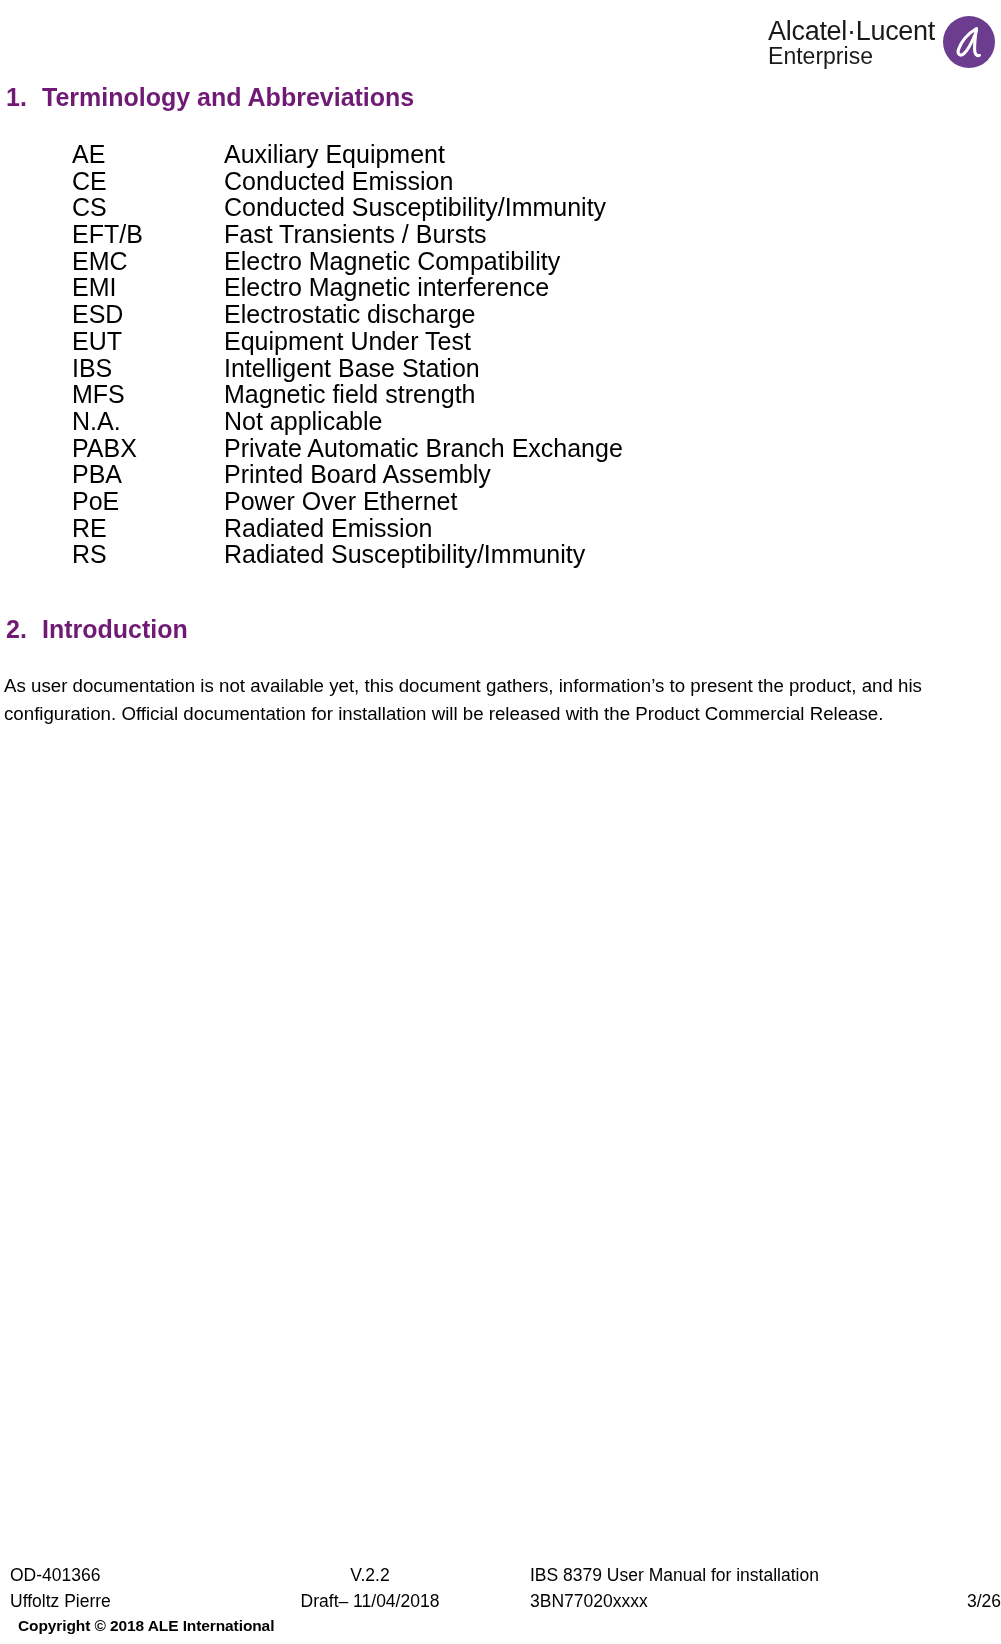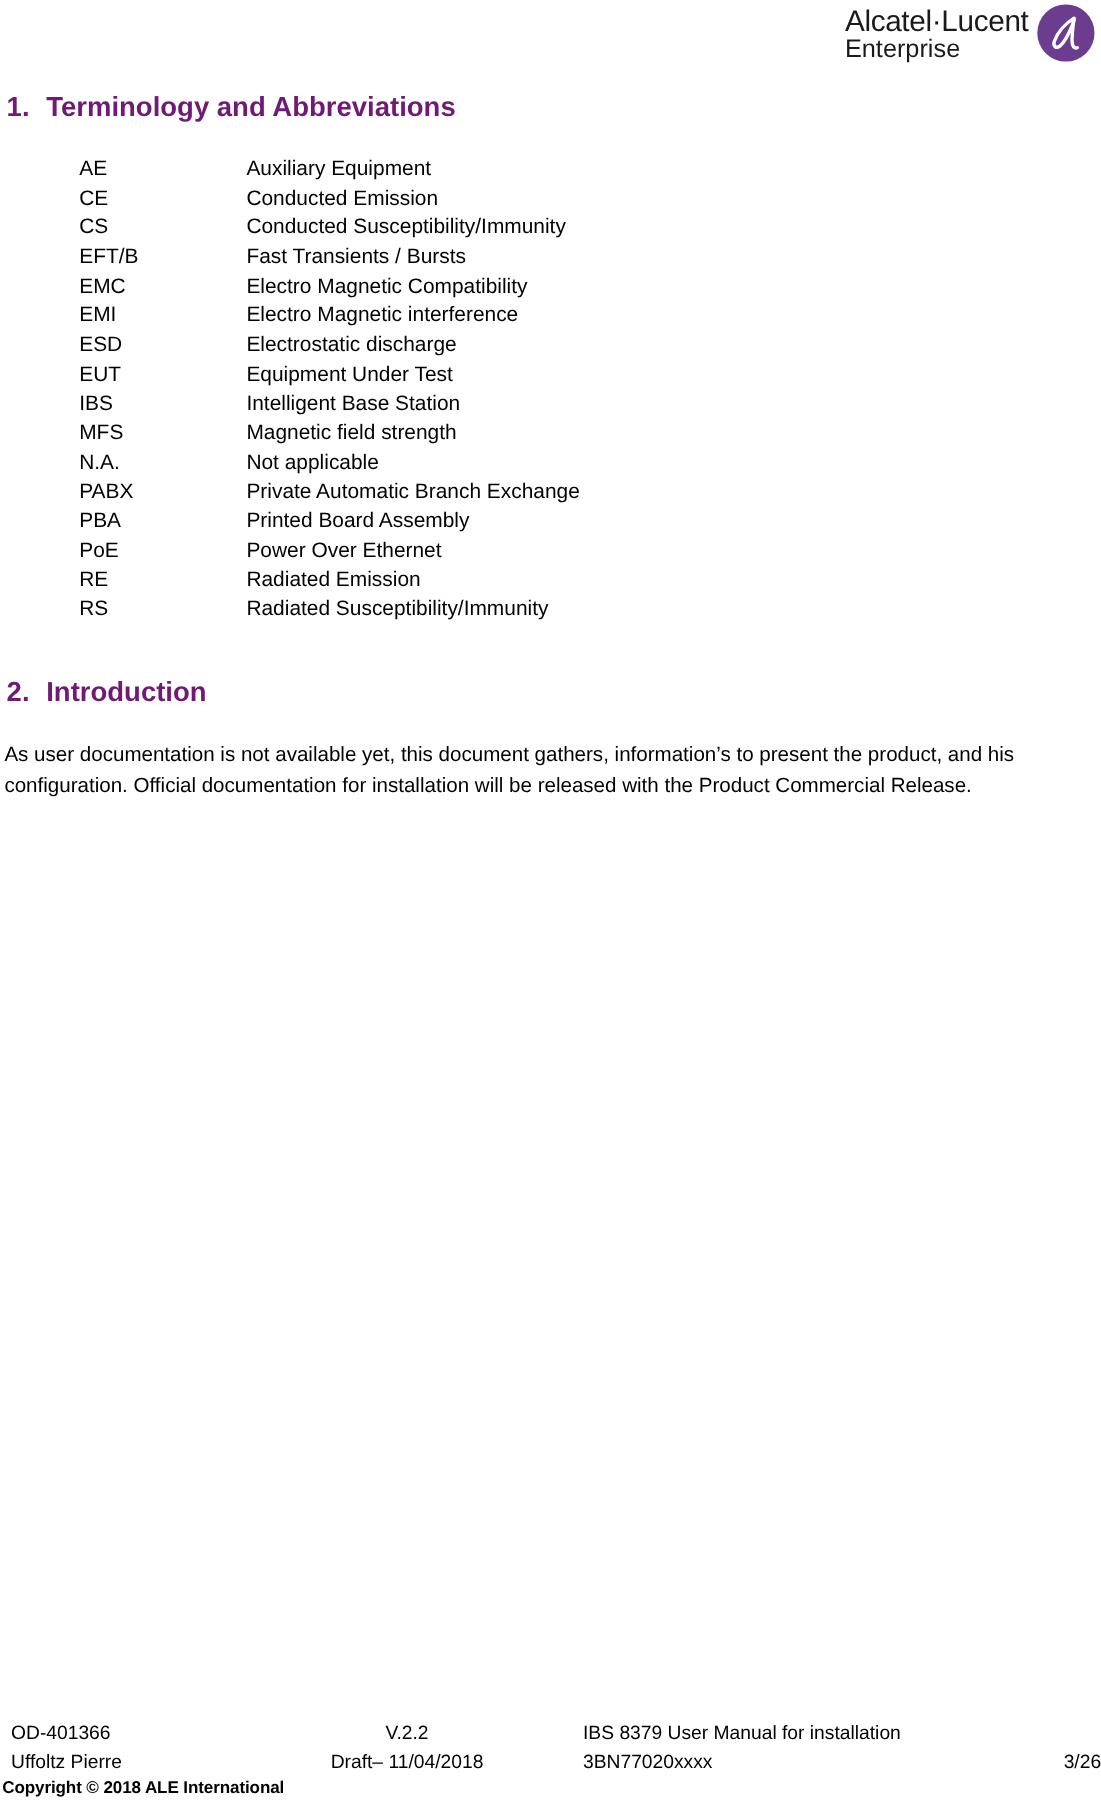--- a/index.html
+++ b/index.html
@@ -20,21 +20,21 @@
   .header {
     position: absolute;
     top: 0;
     left: 0;
     width: 1001px;
     height: 68px;
   }
   .logo {
     position: absolute;
     right: 6px;
-    top: 4px;
+    top: 16px;
     display: flex;
     align-items: flex-start;
   }
   .logo-text {
     display: flex;
     flex-direction: column;
     align-items: flex-start;
     padding-right: 8px;
     padding-top: 1px;
   }
@@ -92,21 +92,21 @@
   .abbr-list {
     position: absolute;
     left: 72px;
     top: 141px;
     width: 860px;
   }
   .abbr-row {
     display: flex;
     align-items: baseline;
     height: 26.7px;
-    font-size: 19px;
+    font-size: 25px;
     line-height: 26.7px;
     justify-content: space-between;
   }
   .abbr-term {
     flex: 0 0 152px;
     white-space: nowrap;
   }
   .abbr-def {
     flex: 1 1 auto;
     white-space: nowrap;
@@ -134,21 +134,21 @@
   .footer-row {
     display: flex;
     width: 1001px;
     line-height: 26px;
   }
   .fcol-1 { flex: 0 0 210px; padding-left: 10px; box-sizing: border-box; }
   .fcol-2 { flex: 0 0 320px; text-align: center; }
   .fcol-3 { flex: 1 1 auto;  }
   .fcol-4 { flex: 0 0 120px; text-align: right; }
   .footer-copy {
-    padding-left: 2px;
+    padding-left: 18px;
     font-size: 15.5px;
     font-weight: bold;
     line-height: 24px;
     letter-spacing: -0.1px;
   }
 </style>
 </head>
 <body>
 
 <div class="header">

